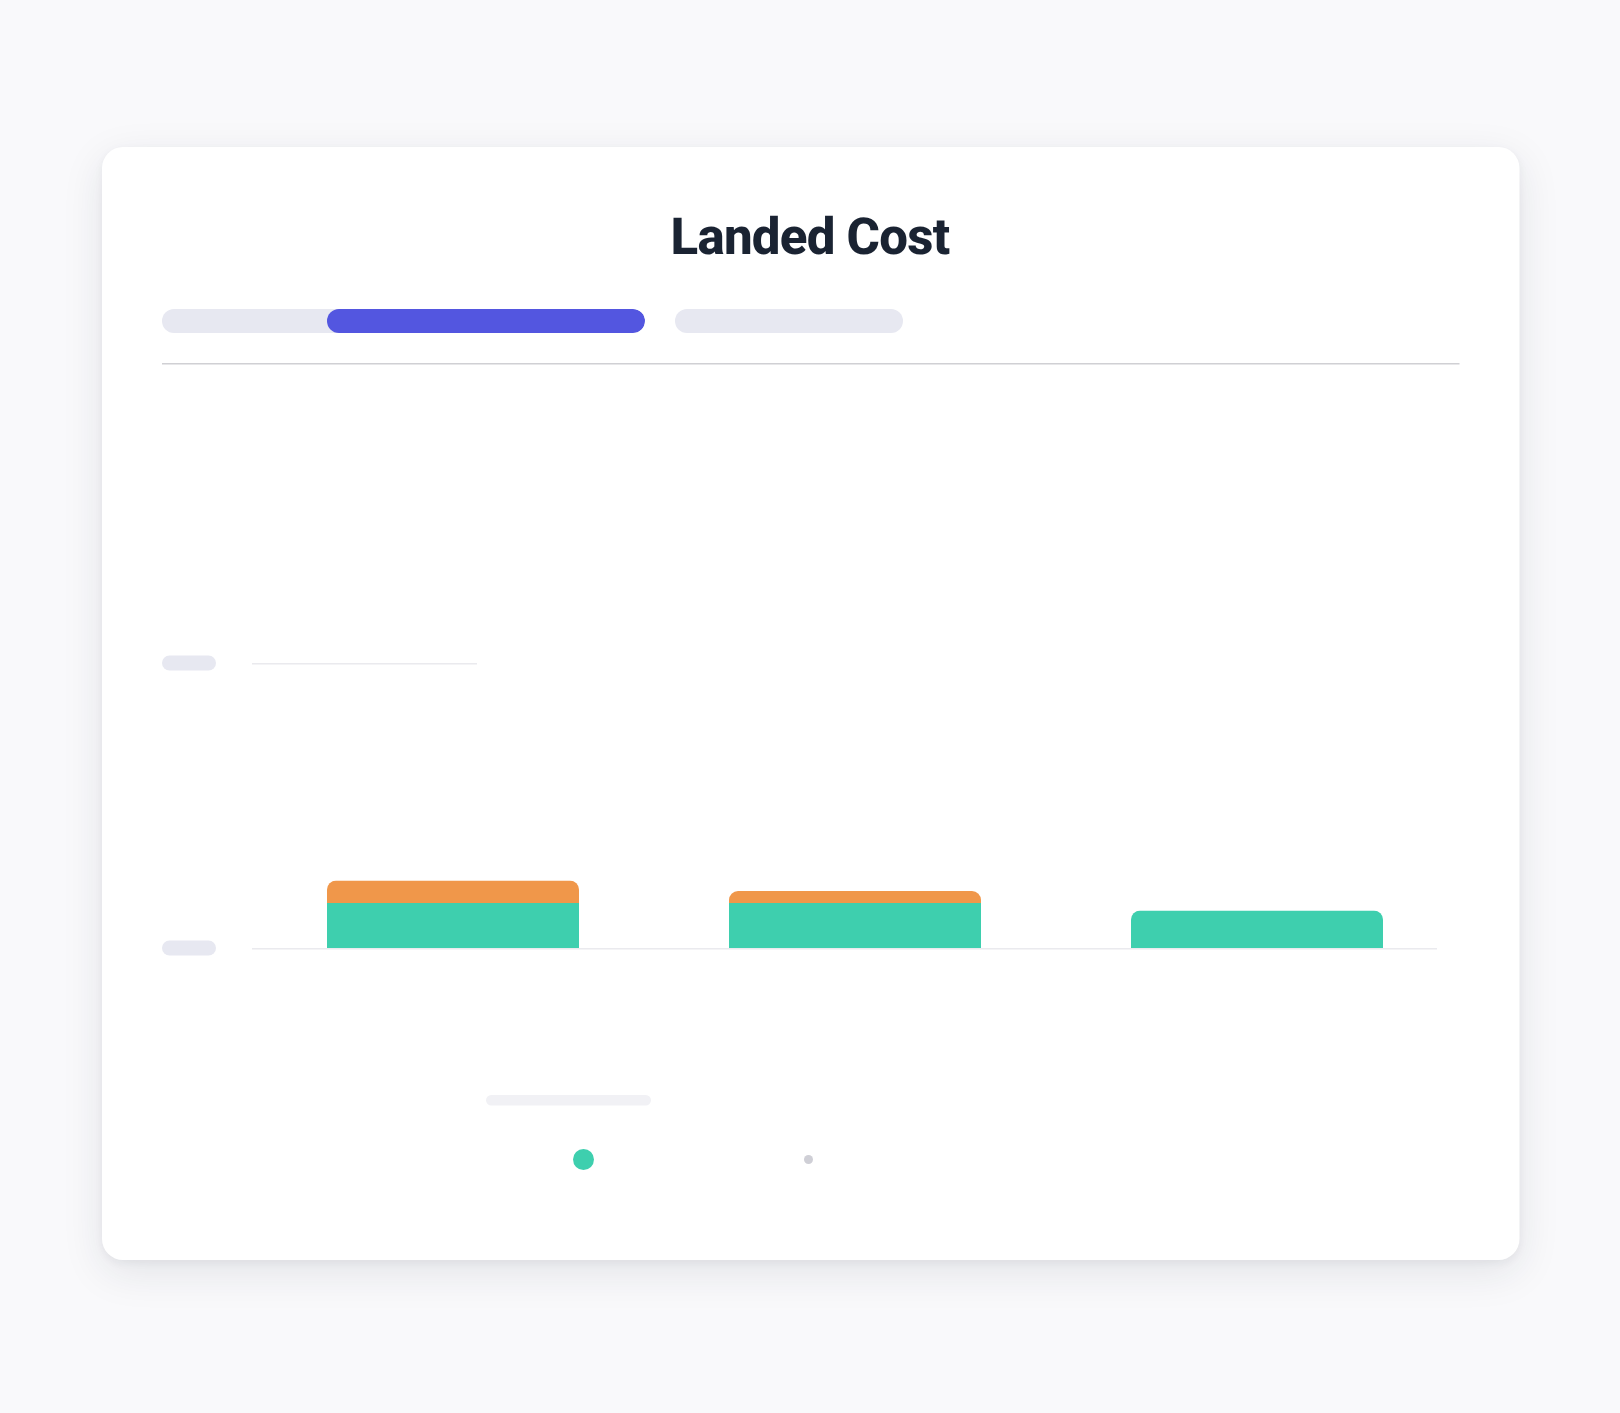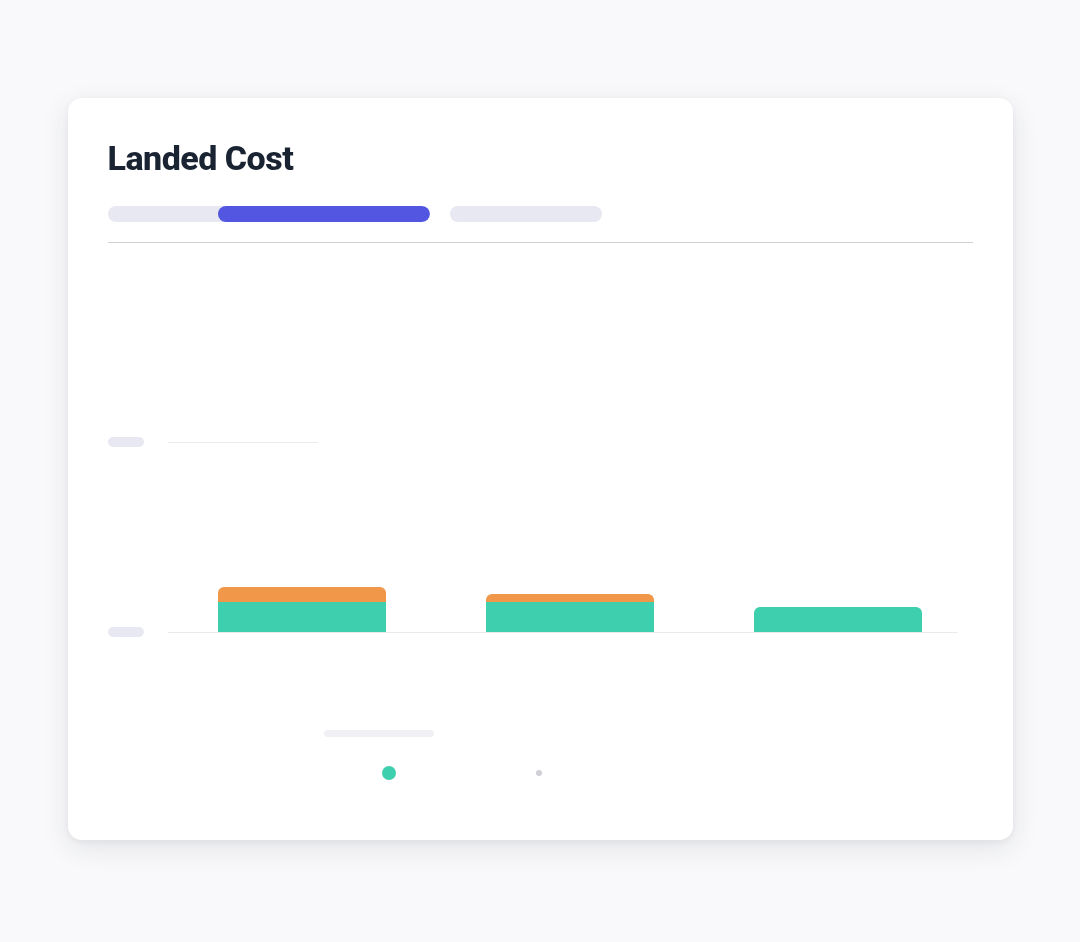--- a/index.html
+++ b/index.html
@@ -14,20 +14,21 @@
     padding-top: 98px;
   }
   .card {
     width: 945px;
     height: 742px;
     background: #ffffff;
     border-radius: 14px;
     box-shadow: 0 8px 28px rgba(30, 40, 60, 0.10), 0 2px 6px rgba(30,40,60,0.05);
     padding: 40px 40px 30px 40px;
     position: relative;
+    text-align: center;
   }
   .title {
     font-size: 34px;
     font-weight: 800;
     color: #1a2332;
     letter-spacing: -0.5px;
     margin-bottom: 28px;
   }
   .tabs-row {
     display: flex;

